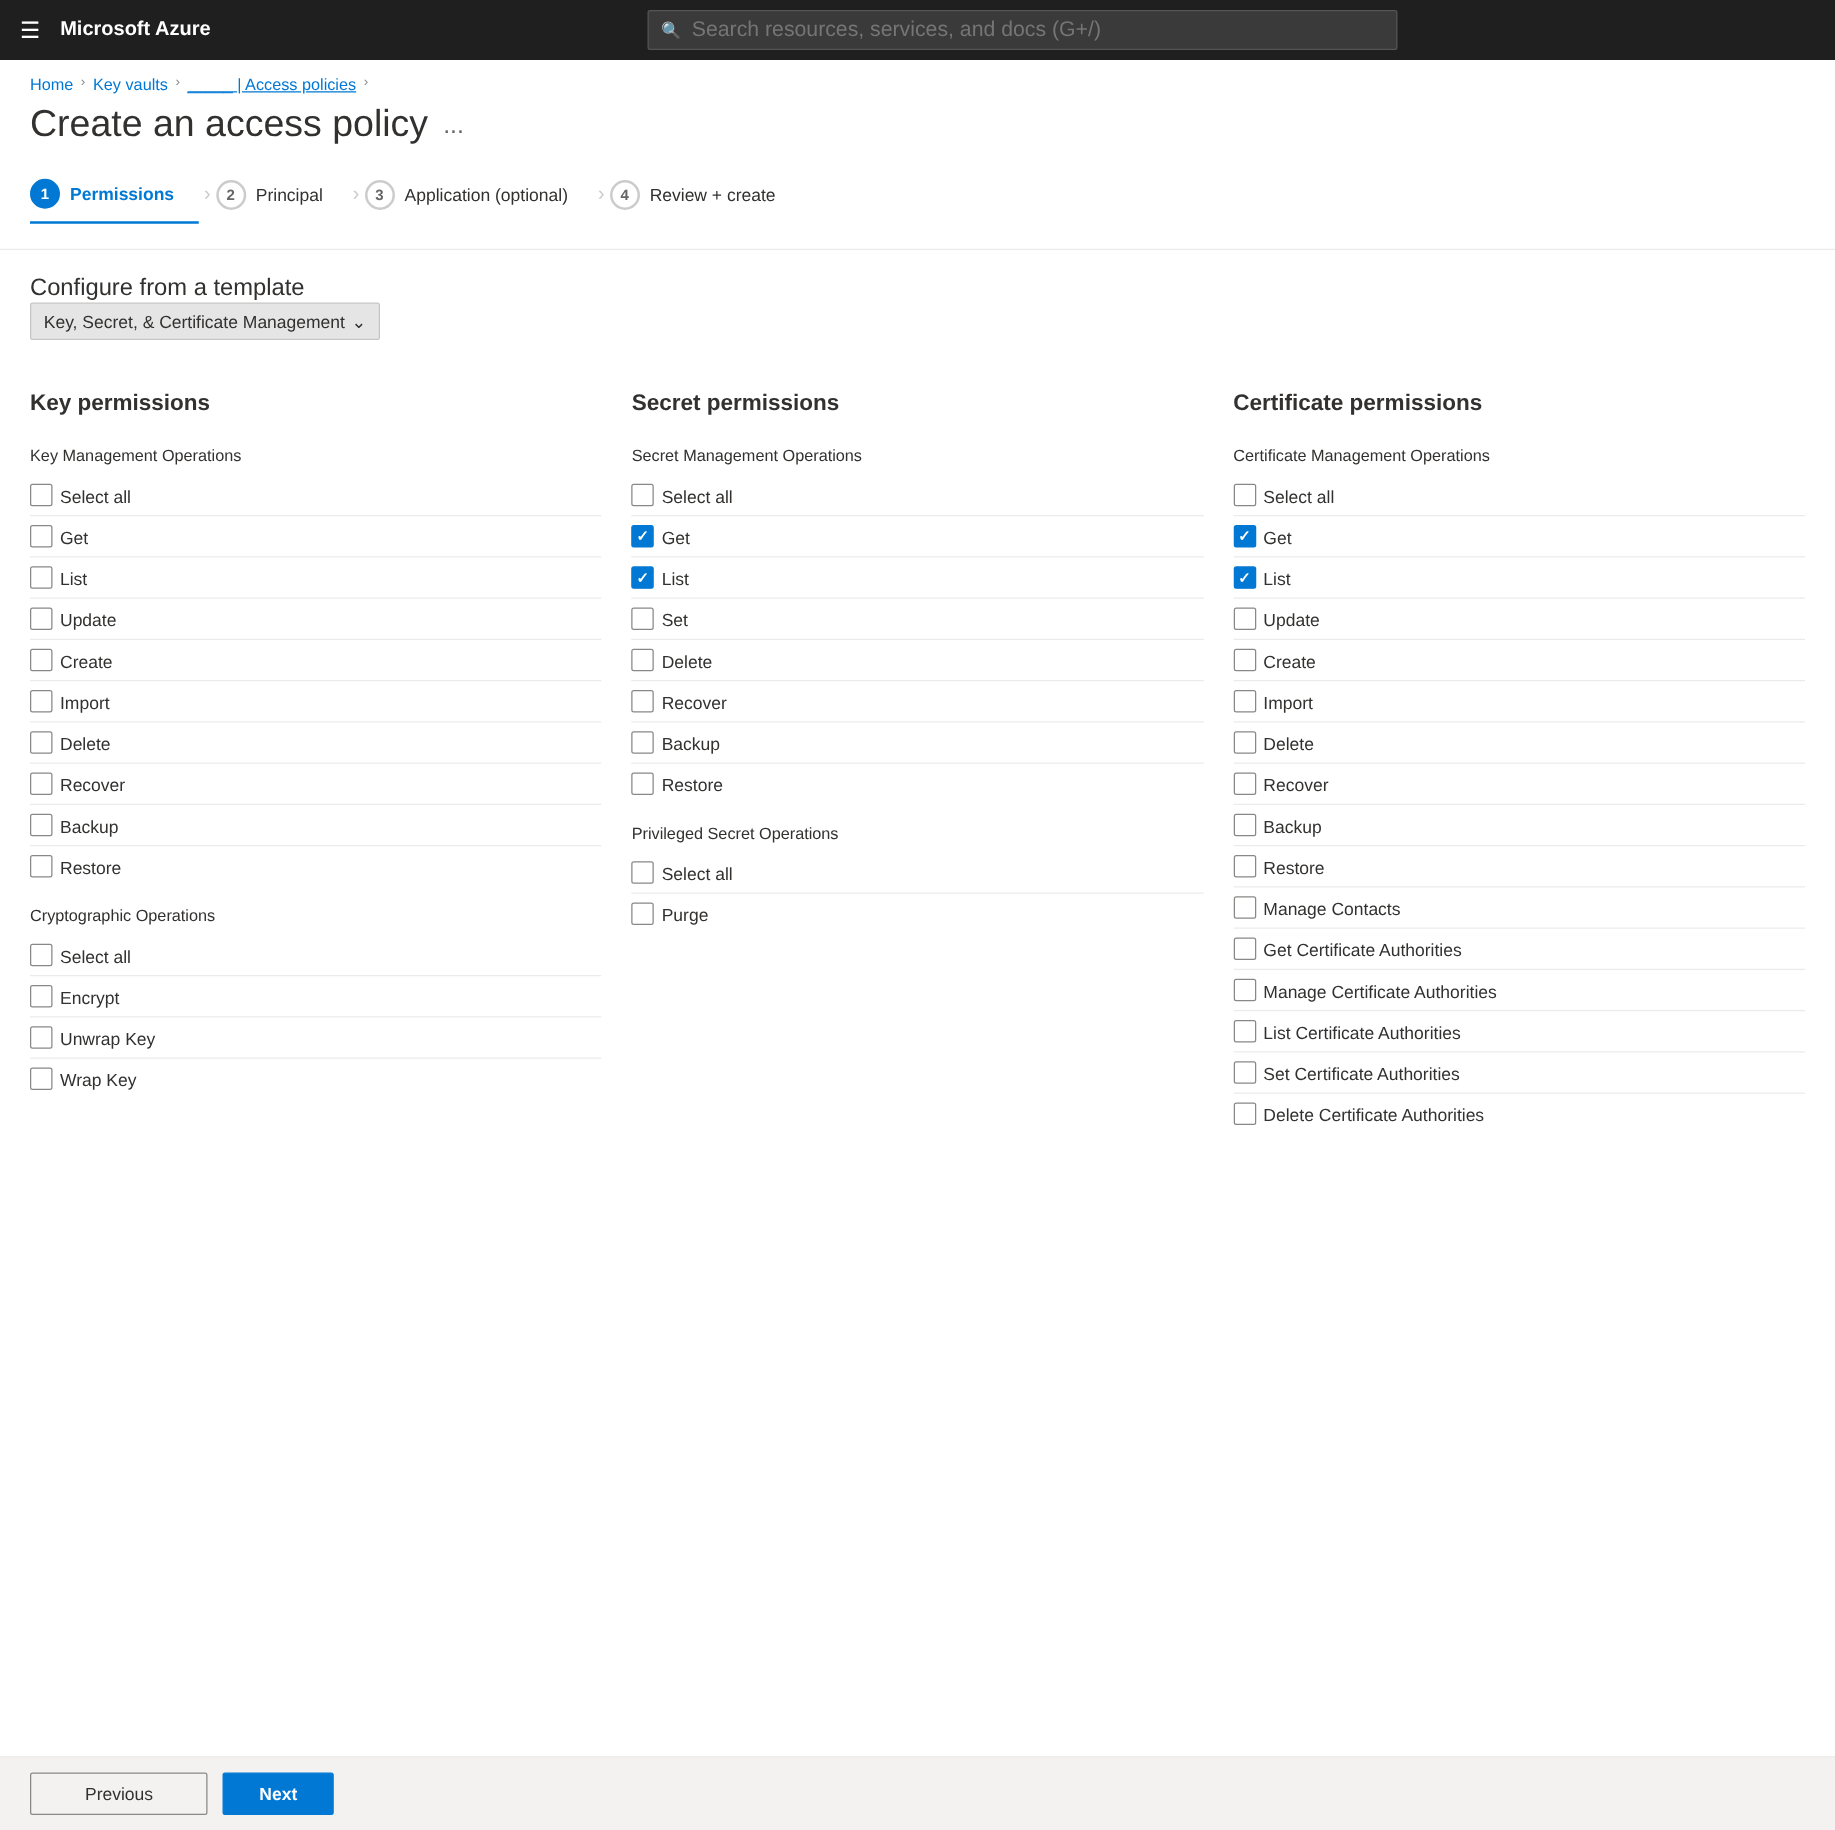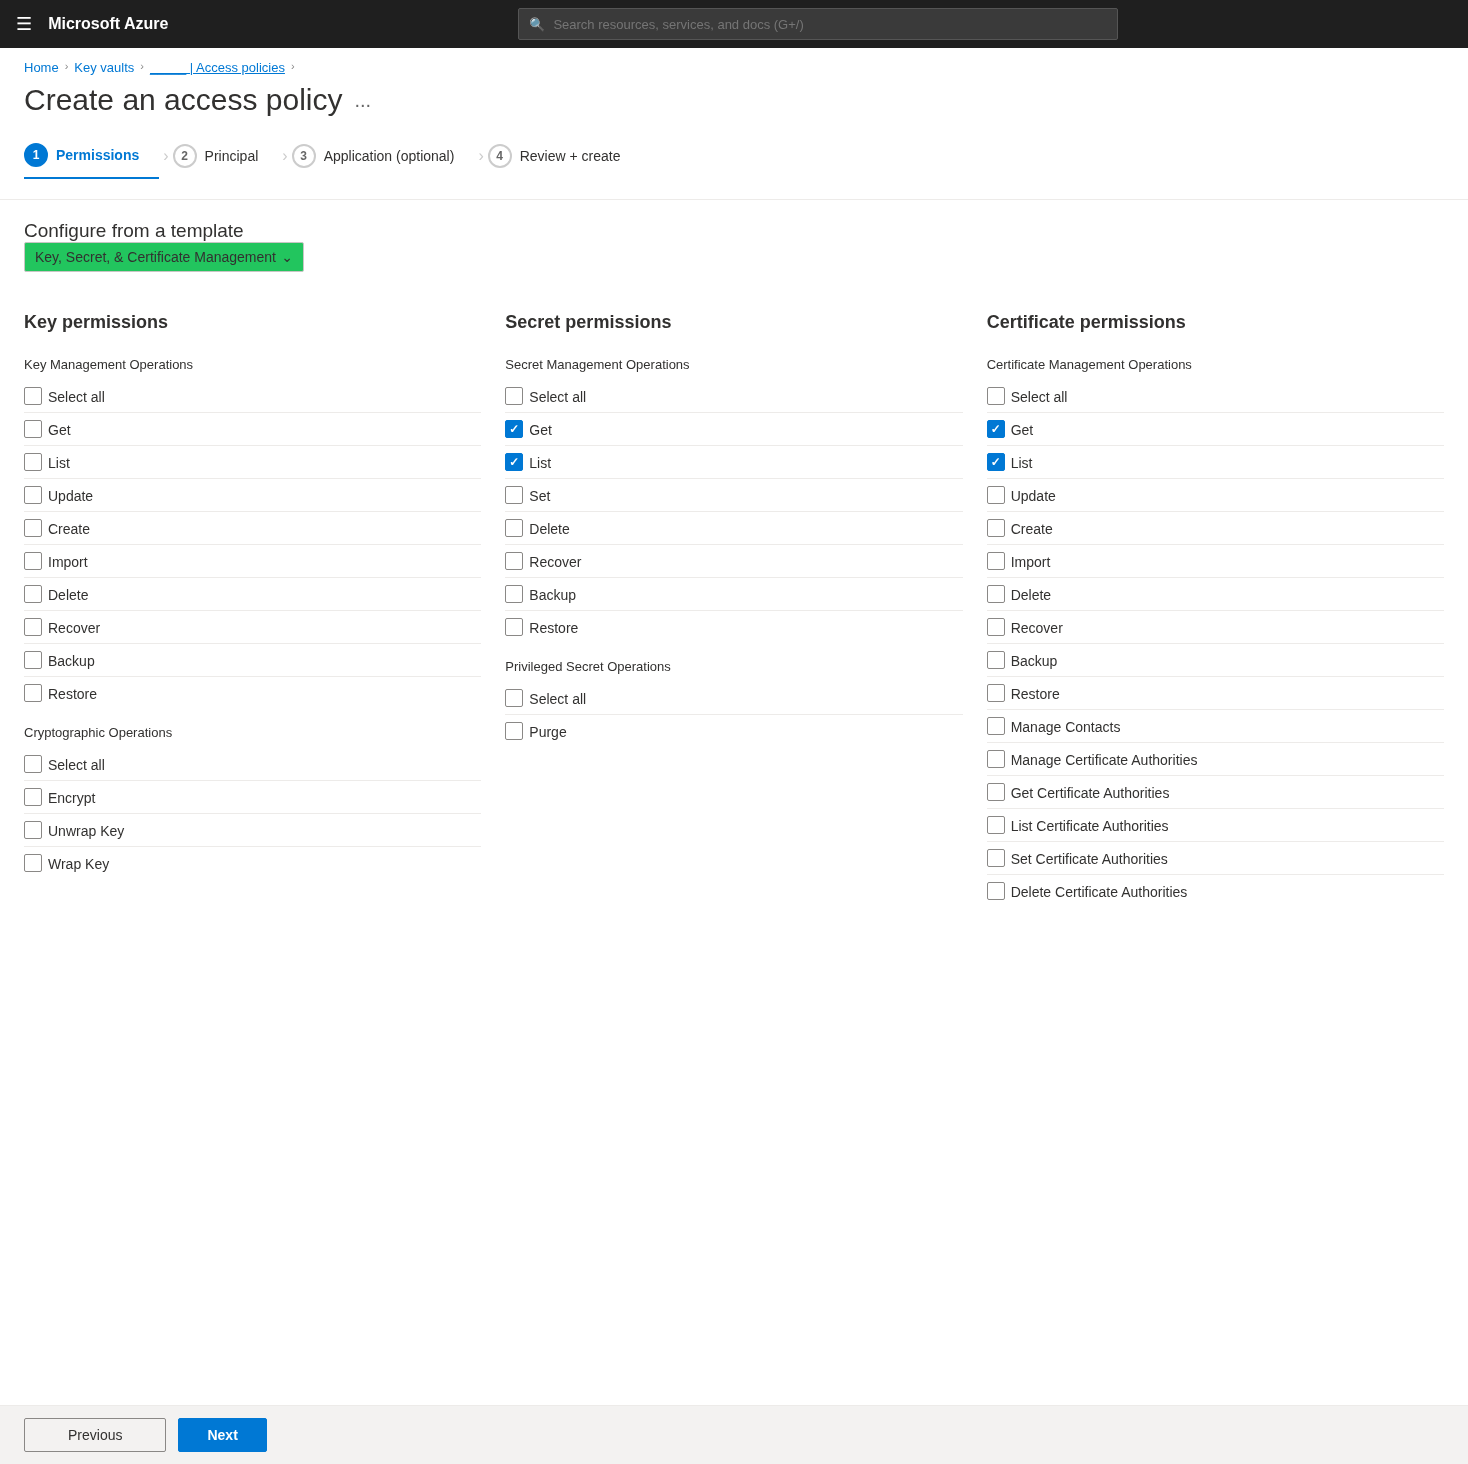--- a/index.html
+++ b/index.html
@@ -29,21 +29,21 @@
       padding: 0 10px;
       height: 32px;
       color: #ccc;
       font-size: 13px;
     }
     .topbar-search input {
       background: transparent;
       border: none;
       outline: none;
       color: #ccc;
-      font-size: 13px;
+      font-size: 17px;
       flex: 1;
     }
 
     
     .breadcrumb {
       padding: 12px 24px 4px;
       display: flex;
       align-items: flex-start;
       gap: 6px;
       font-size: 13px;
@@ -108,21 +108,21 @@
     
     .template-label { font-size: 19px; color: #323130; margin-bottom: 0; }
     .template-dropdown {
       display: flex;
       align-items: center;
       border: 1px solid #c8c6c4;
       border-radius: 2px;
       padding: 6px 10px;
       width: 280px;
       cursor: pointer;
-      background: #22c55e;
+      background: #e5e5e5;
       justify-content: space-between;
       font-size: 14px;
       color: #323130;
     }
 
     
     .permissions-grid {
       display: grid;
       grid-template-columns: 1fr 1fr 1fr;
       gap: 0 24px;
@@ -442,25 +442,25 @@
         <div class="checkbox-item">
           <div class="cb"></div>
           <span class="checkbox-label">Restore</span>
         </div>
         <div class="checkbox-item">
           <div class="cb"></div>
           <span class="checkbox-label">Manage Contacts</span>
         </div>
         <div class="checkbox-item">
           <div class="cb"></div>
+          <span class="checkbox-label">Get Certificate Authorities</span>
+        </div>
+        <div class="checkbox-item">
+          <div class="cb"></div>
           <span class="checkbox-label">Manage Certificate Authorities</span>
-        </div>
-        <div class="checkbox-item">
-          <div class="cb"></div>
-          <span class="checkbox-label">Get Certificate Authorities</span>
         </div>
         <div class="checkbox-item">
           <div class="cb"></div>
           <span class="checkbox-label">List Certificate Authorities</span>
         </div>
         <div class="checkbox-item">
           <div class="cb"></div>
           <span class="checkbox-label">Set Certificate Authorities</span>
         </div>
         <div class="checkbox-item">

